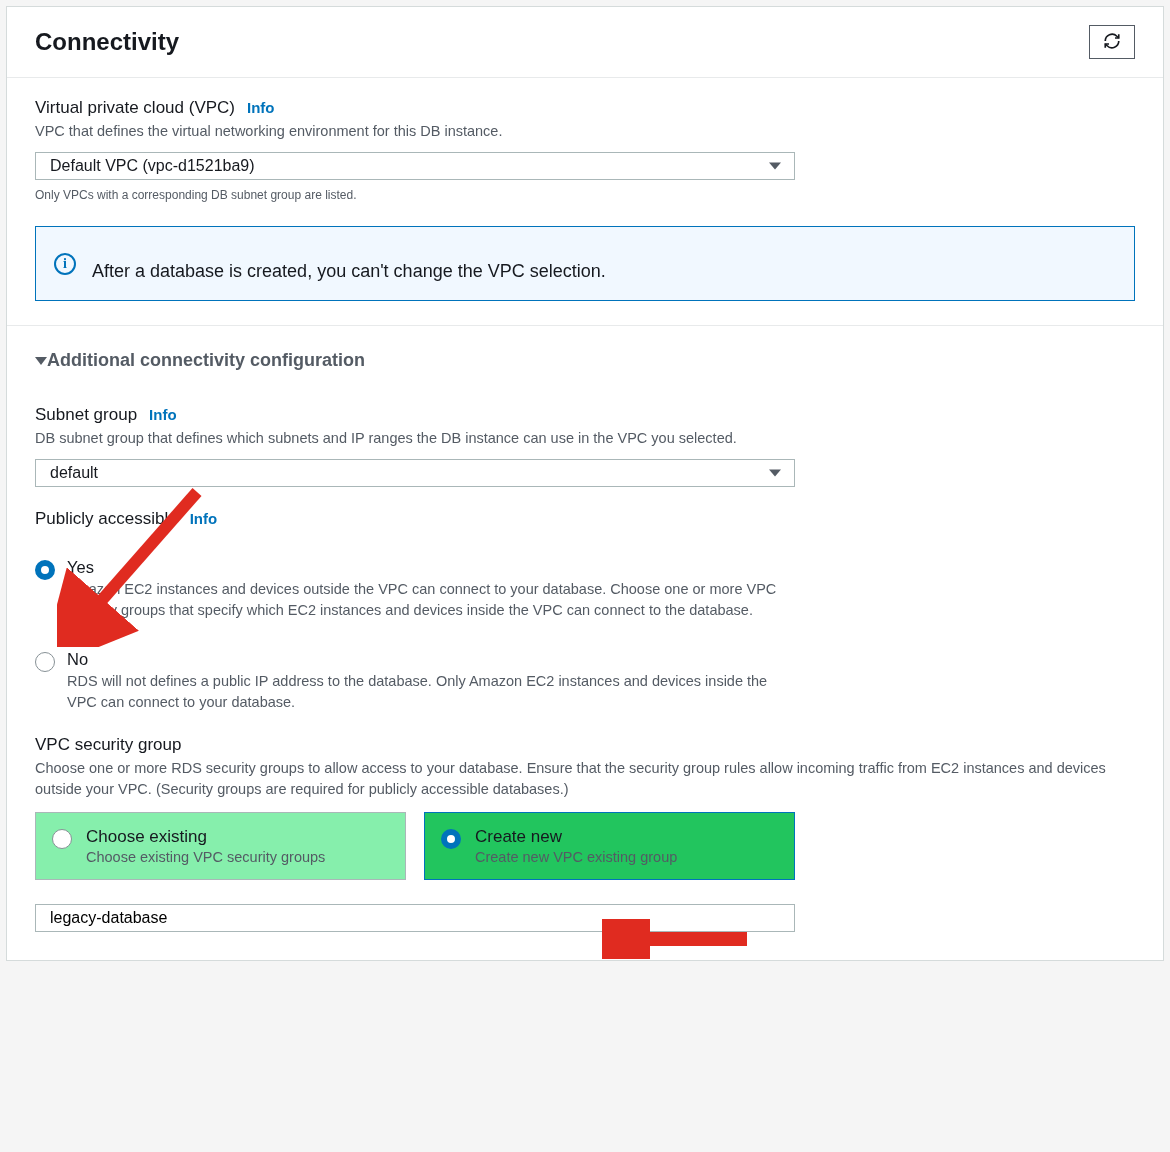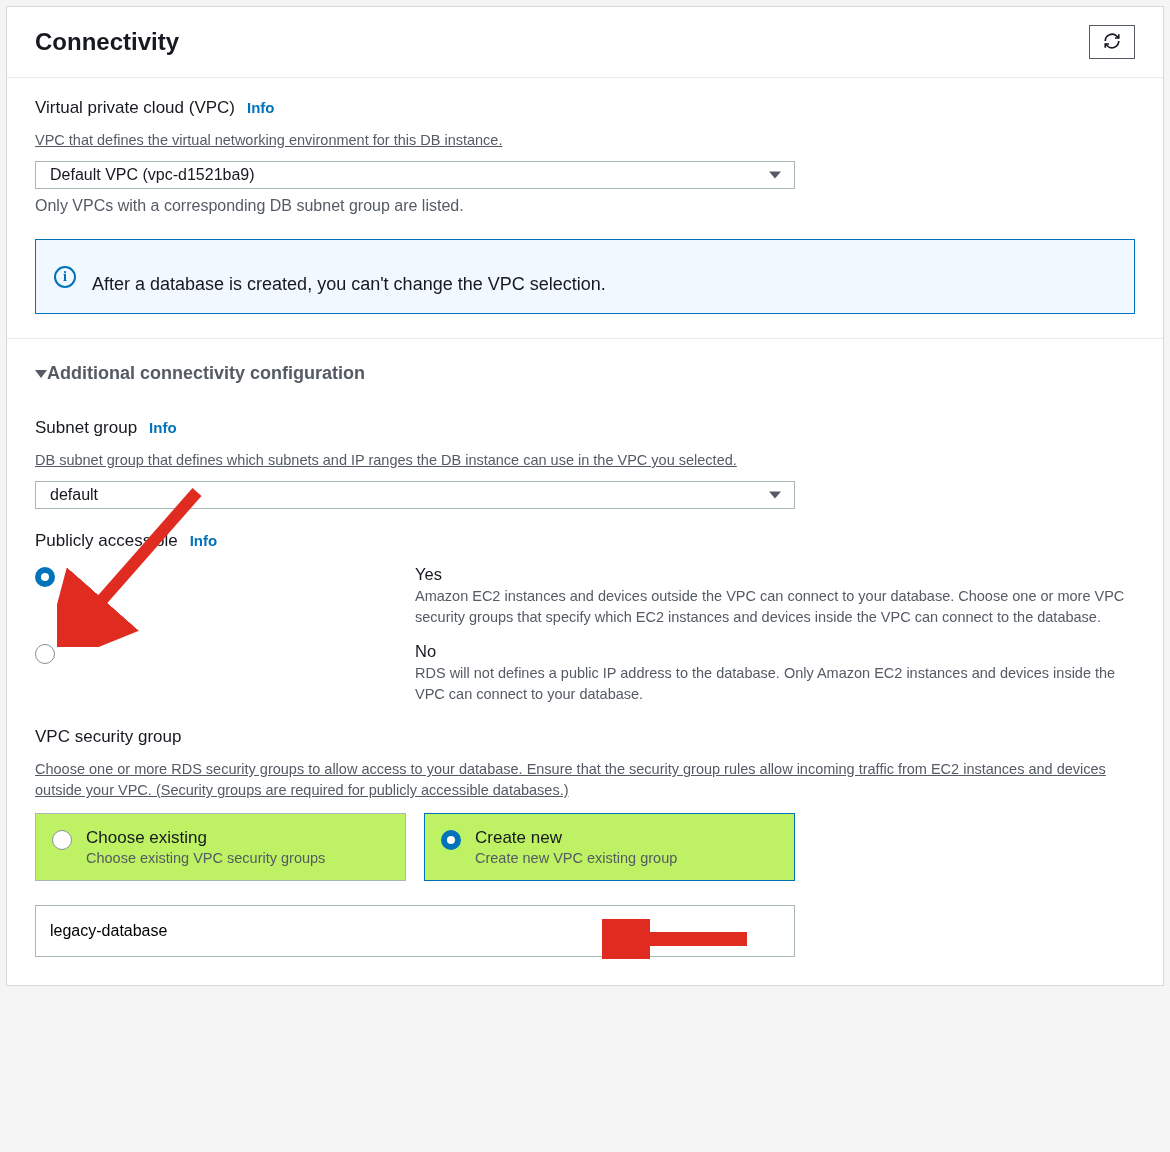--- a/index.html
+++ b/index.html
@@ -47,23 +47,22 @@
   }
   .info-link {
     color: #0073bb;
     font-size: 15px;
     font-weight: 700;
     cursor: pointer;
   }
   .field-desc {
     color: #545b64;
     font-size: 14.5px;
-    margin-top: 12px;
+    margin-top: 3px;
     line-height: 1.45;
-    text-decoration: underline;
   }
   .select-wrap {
     margin-top: 10px;
     position: relative;
     max-width: 760px;
   }
   .select {
     width: 100%;
     height: 28px;
     border: 1px solid #aab7b8;
@@ -79,21 +78,21 @@
     right: 14px;
     top: 50%;
     transform: translateY(-50%);
     width: 0; height: 0;
     border-left: 6px solid transparent;
     border-right: 6px solid transparent;
     border-top: 7px solid #545b64;
   }
   .field-hint {
     color: #545b64;
-    font-size: 16px;
+    font-size: 12px;
     margin-top: 8px;
   }
   .alert {
     margin-top: 24px;
     border: 1.5px solid #0073bb;
     background: #f1f8ff;
     padding: 18px 18px;
     display: flex;
     align-items: center;
     gap: 16px;
@@ -111,42 +110,42 @@
     font-size: 18px; font-weight: 700; color: #545b64;
     padding: 24px 0 12px; cursor: pointer;
   }
   .expander-caret {
     width: 0; height: 0;
     border-left: 6px solid transparent;
     border-right: 6px solid transparent;
     border-top: 8px solid #545b64;
   }
   .section { margin-top: 22px; }
-  .radio-option { display: flex; gap: 12px; margin-top: 14px; justify-content: space-between; }
+  .radio-option { display: flex; gap: 12px; margin-top: 29px; }
   .radio-circle {
     width: 20px; height: 20px; border-radius: 50%;
     border: 1.5px solid #879196; flex-shrink: 0; margin-top: 2px;
     display: flex; align-items: center; justify-content: center;
     cursor: pointer; background: #fff;
   }
   .radio-circle.selected { border: 6px solid #0073bb; background: #fff; }
   .radio-content { max-width: 720px; }
   .radio-title { font-size: 16.5px; color: #16191f; }
   .radio-desc { color: #545b64; font-size: 14.5px; line-height: 1.45; margin-top: 2px; }
   .tile-row { display: flex; gap: 18px; margin-top: 12px; max-width: 760px; }
   .tile {
     flex: 1; border: 1.5px solid #aab7b8; padding: 14px 16px;
-    display: flex; gap: 14px; cursor: pointer; background: #bef264;
-  }
-  .tile.selected { border-color: #0073bb; background: #bef264; }
+    display: flex; gap: 14px; cursor: pointer; background: #86efac;
+  }
+  .tile.selected { border-color: #0073bb; background: #22c55e; }
   .tile-content { flex: 1; }
   .tile-title { font-size: 17px; font-weight: 400; }
   .tile-desc { color: #545b64; font-size: 14.5px; margin-top: 2px; }
   .text-input {
-    width: 100%; max-width: 760px; height: 52px;
+    width: 100%; max-width: 760px; height: 28px;
     border: 1px solid #aab7b8; padding: 0 14px; font-size: 16px;
     margin-top: 8px; font-family: inherit;
   }
   .arrow-annotation { position: absolute; pointer-events: none; }
 </style>
 </head>
 <body>
 
 <div class="panel" style="position:relative;">
 

